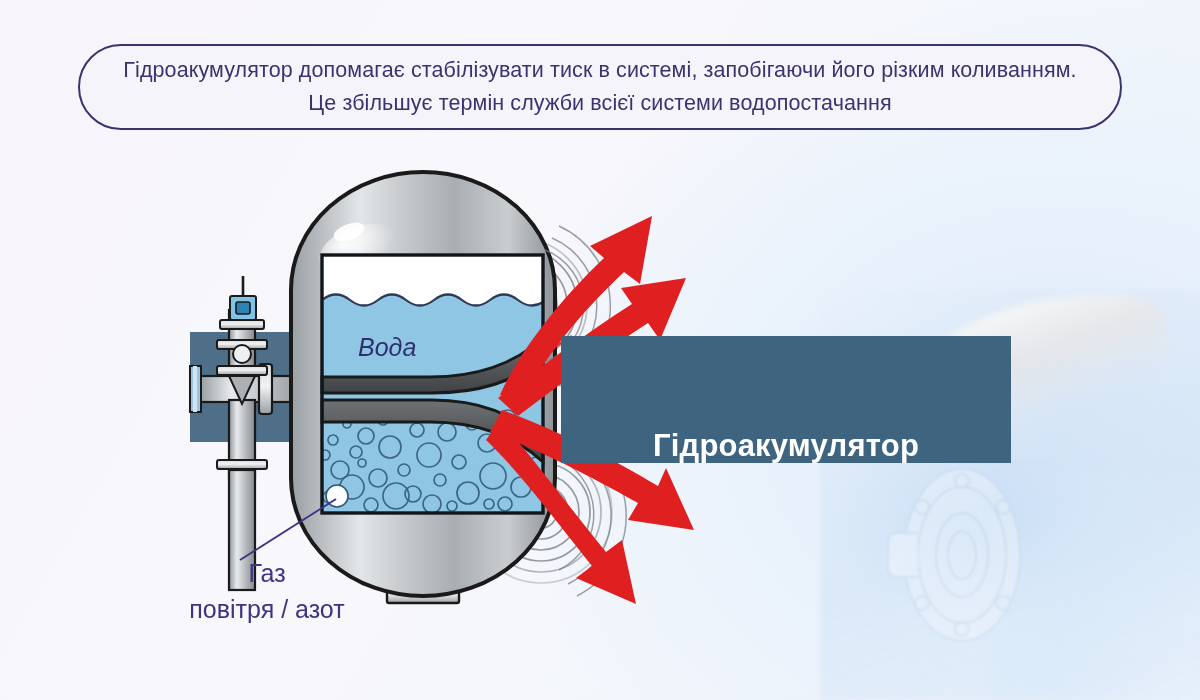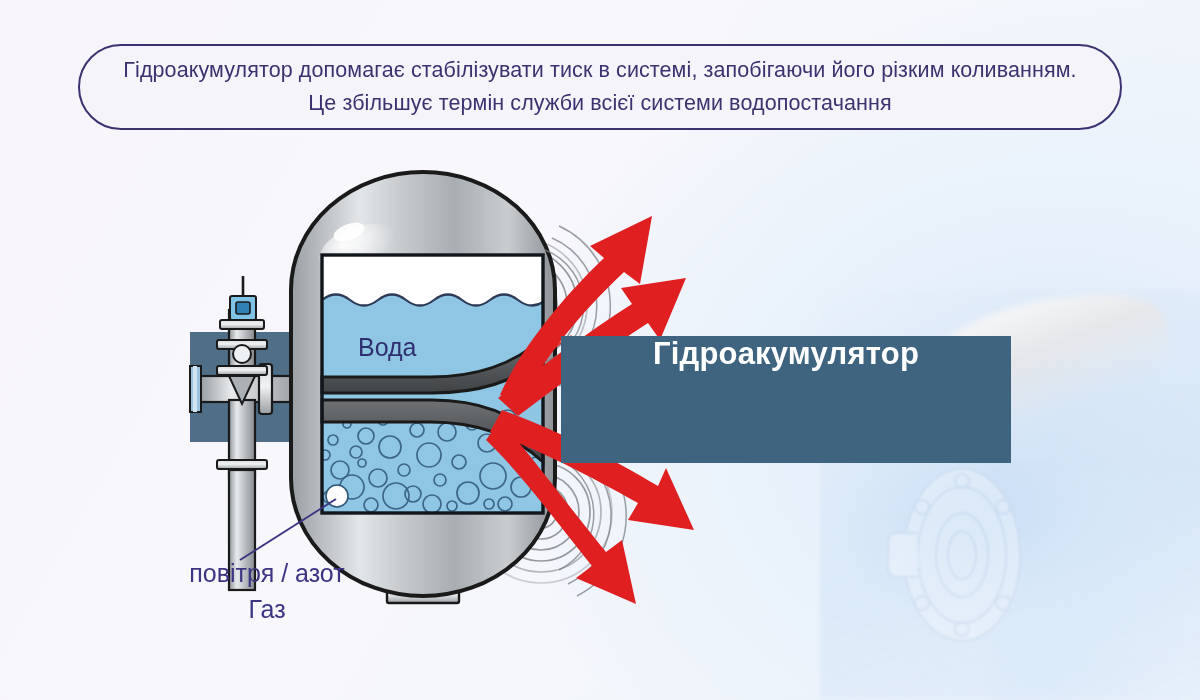--- a/index.html
+++ b/index.html
@@ -104,21 +104,21 @@
   #banner {
     position: absolute;
     left: 561px;
     top: 336px;
     width: 450px;
     height: 127px;
     background: #3e647f;
     display: flex;
     flex-direction: column;
     align-items: center;
-    justify-content: flex-start;
+    justify-content: flex-end;
     gap: 2px;
   }
   .banner-line {
     color: #ffffff;
     font-size: 31px;
     font-weight: bold;
     line-height: 1.14;
     letter-spacing: .2px;
     white-space: nowrap;
   }
@@ -131,20 +131,21 @@
   }
 
   
   #label-water {
     position: absolute;
     left: 358px;
     top: 333px;
     color: #2f2e6e;
     font-size: 25px;
     font-family: "Liberation Sans", sans-serif;
+    font-style: italic;
   }
   #label-gas {
     position: absolute;
     left: 162px;
     top: 556px;
     width: 210px;
     text-align: center;
     color: #3b3583;
     font-size: 25px;
     line-height: 1.42;
@@ -396,17 +397,17 @@
 
     <line x1="336" y1="499" x2="240" y2="560" stroke="#3b3583" stroke-width="2"></line>
   </svg>
 
   <div id="banner">
     <div class="banner-line">Гідроакумулятор</div>
   </div>
 
   <div id="label-water">Вода</div>
   <div id="label-gas">
+    <div>Газ</div>
     <div>повітря / азот</div>
-    <div>Газ</div>
   </div>
 
 </div>
 
 </body></html>

